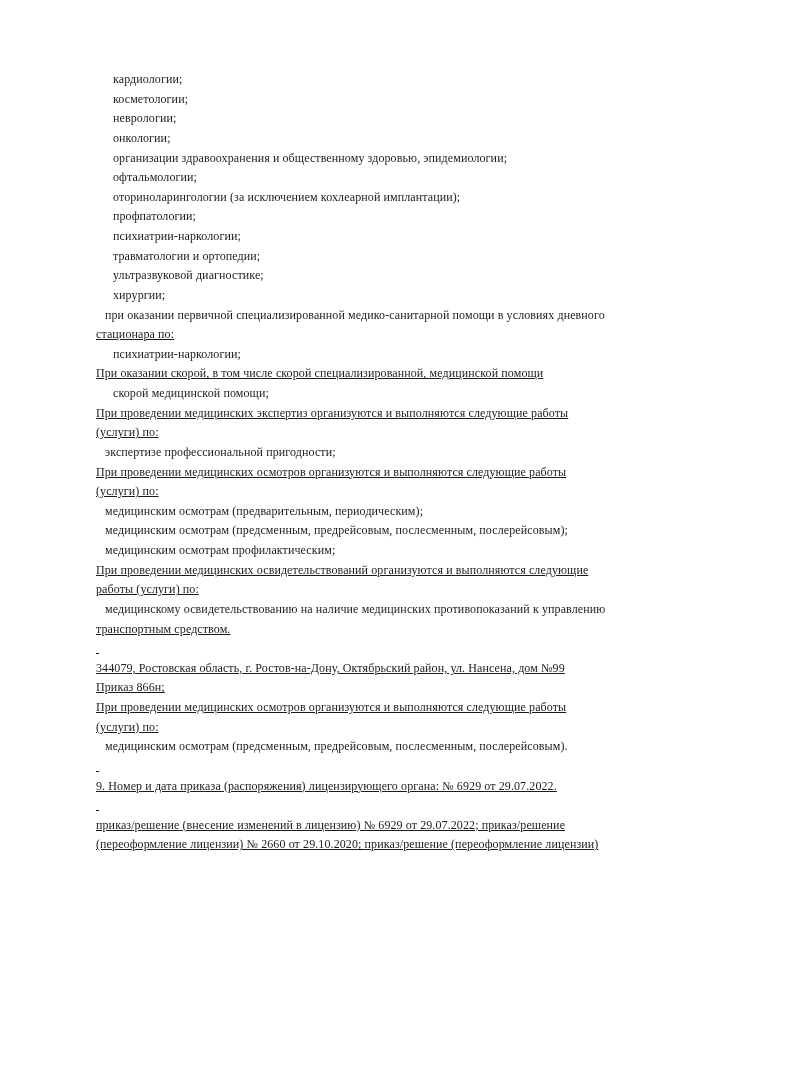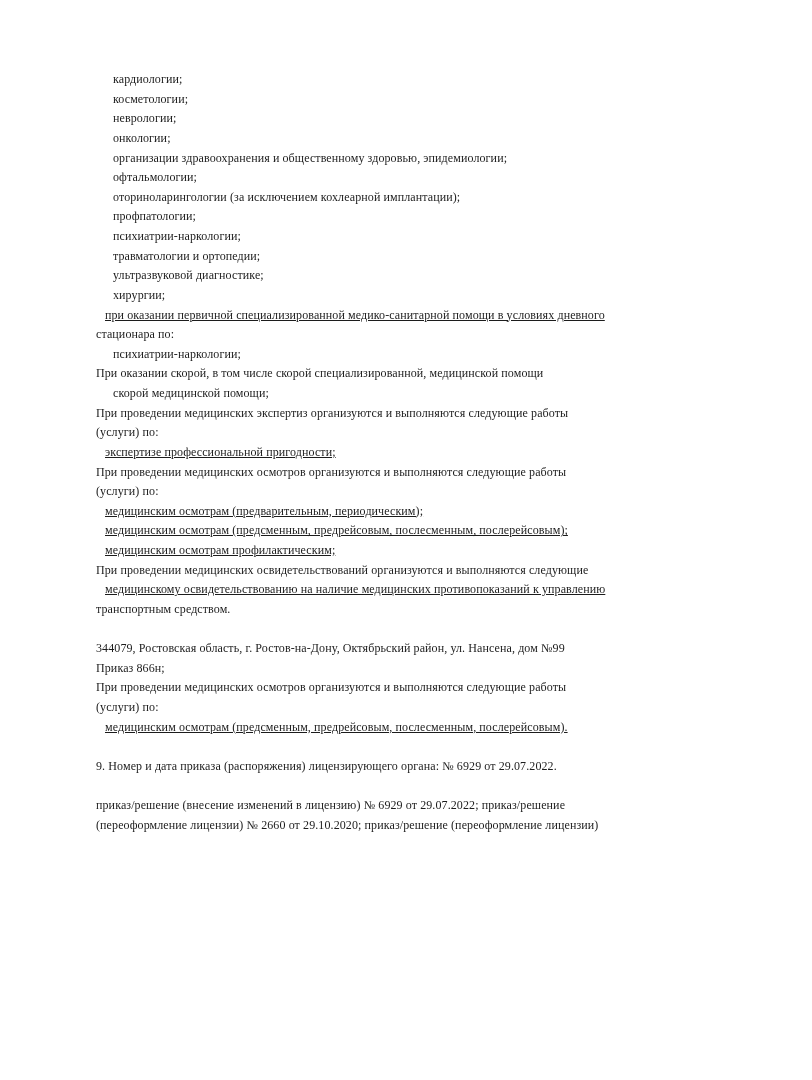--- a/index.html
+++ b/index.html
@@ -22,22 +22,22 @@
     width: 680px;
   }
   .line {
     height: 19.63px;
     line-height: 19.63px;
     font-size: 12px;
     color: #1c1c1c;
     white-space: nowrap;
     letter-spacing: 0.1px;
   }
-  .indent-0 { padding-left: 0; }
-  .indent-1 { padding-left: 9px; text-decoration: underline; }
+  .indent-0 { padding-left: 0; text-decoration: underline; }
+  .indent-1 { padding-left: 9px; }
   .indent-2 { padding-left: 17px; }
 </style>
 </head>
 <body>
 
 <div class="page">
   <div class="doc" style="color: rgb(28, 28, 28);">
       <div class="line indent-2">кардиологии;</div>
       <div class="line indent-2">косметологии;</div>
       <div class="line indent-2">неврологии;</div>
@@ -57,20 +57,21 @@
       <div class="line indent-2">скорой медицинской помощи;</div>
       <div class="line indent-0">При проведении медицинских экспертиз организуются и выполняются следующие работы</div>
       <div class="line indent-0">(услуги) по:</div>
       <div class="line indent-1">экспертизе профессиональной пригодности;</div>
       <div class="line indent-0">При проведении медицинских осмотров организуются и выполняются следующие работы</div>
       <div class="line indent-0">(услуги) по:</div>
       <div class="line indent-1">медицинским осмотрам (предварительным, периодическим);</div>
       <div class="line indent-1">медицинским осмотрам (предсменным, предрейсовым, послесменным, послерейсовым);</div>
       <div class="line indent-1">медицинским осмотрам профилактическим;</div>
       <div class="line indent-0">При проведении медицинских освидетельствований организуются и выполняются следующие</div>
+      <div class="line indent-0">работы (услуги) по:</div>
       <div class="line indent-1">медицинскому освидетельствованию на наличие медицинских противопоказаний к управлению</div>
       <div class="line indent-0">транспортным средством.</div>
       <div class="line indent-0">&nbsp;</div>
       <div class="line indent-0">344079, Ростовская область, г. Ростов-на-Дону, Октябрьский район, ул. Нансена, дом №99</div>
       <div class="line indent-0">Приказ 866н;</div>
       <div class="line indent-0">При проведении медицинских осмотров организуются и выполняются следующие работы</div>
       <div class="line indent-0">(услуги) по:</div>
       <div class="line indent-1">медицинским осмотрам (предсменным, предрейсовым, послесменным, послерейсовым).</div>
       <div class="line indent-0">&nbsp;</div>
       <div class="line indent-0">9. Номер и дата приказа (распоряжения) лицензирующего органа: № 6929 от 29.07.2022.</div>

